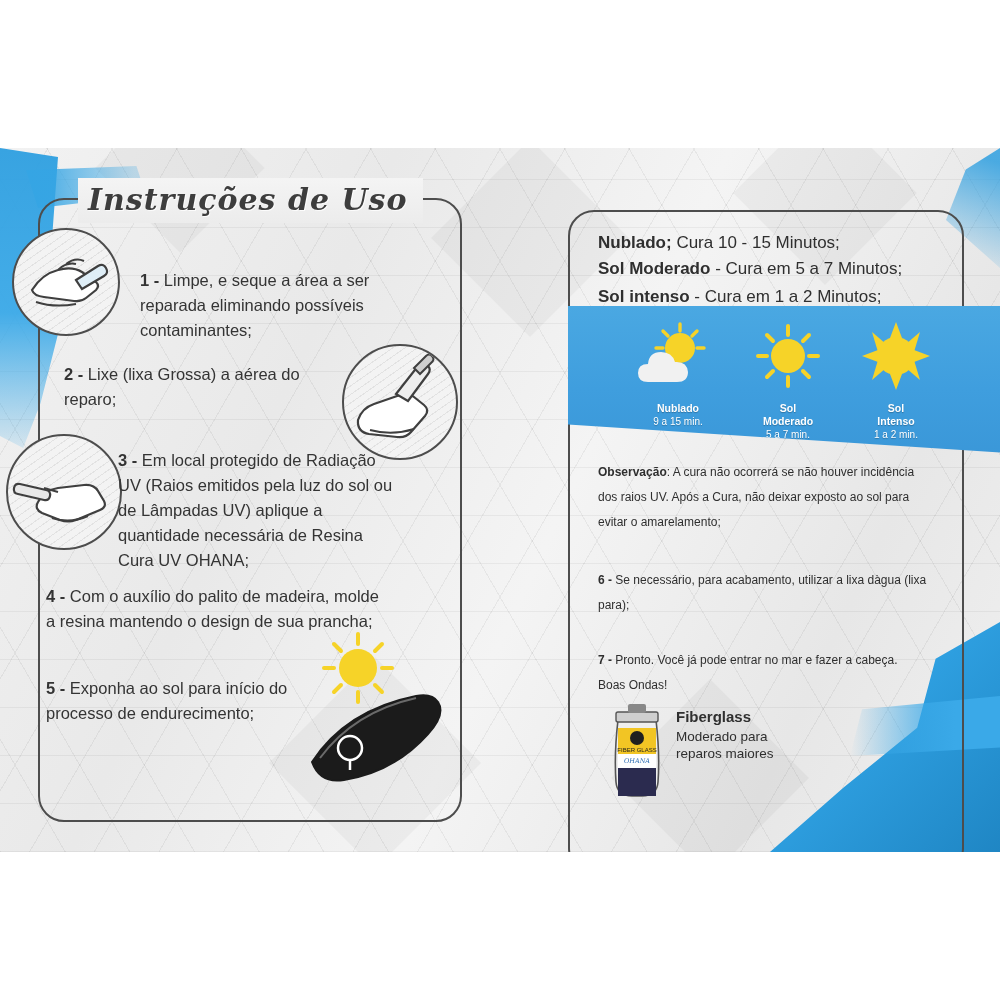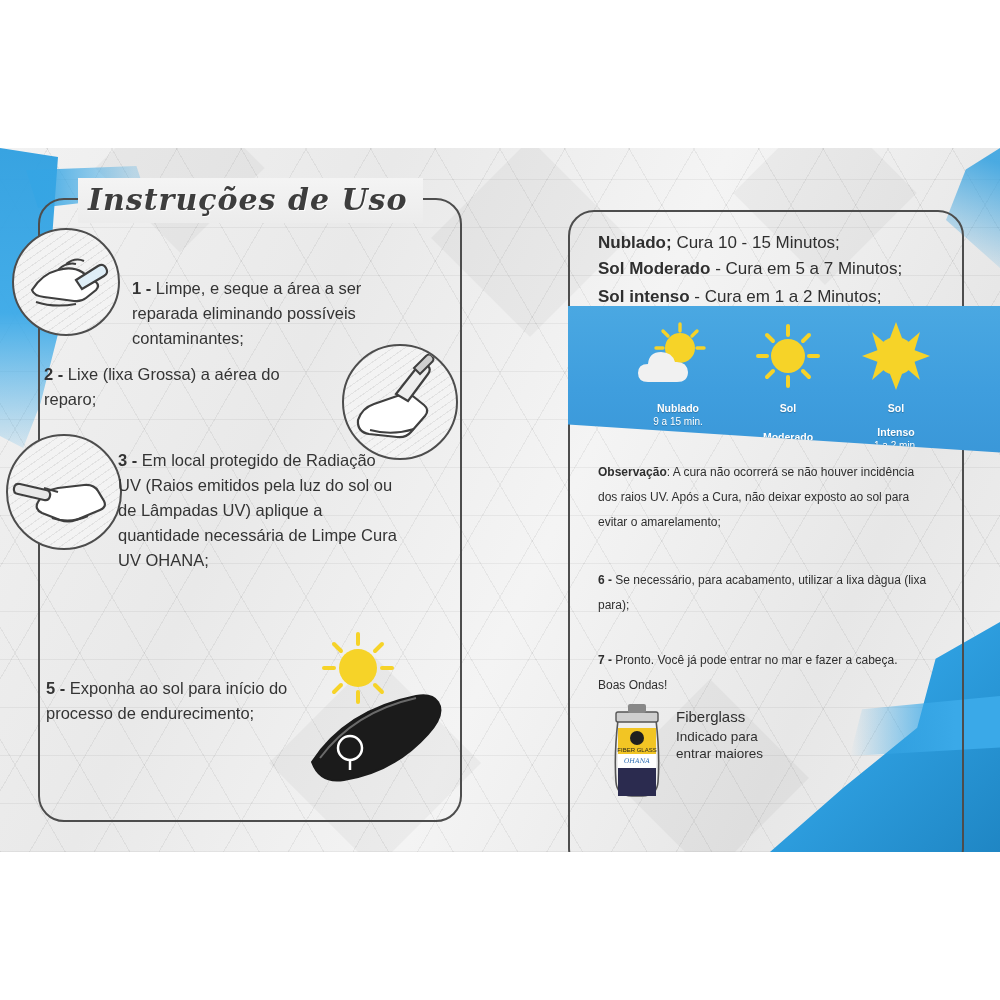--- a/index.html
+++ b/index.html
@@ -106,22 +106,22 @@
   
   .step {
     position: absolute;
     color: #343434;
     font-size: 16.5px;
     line-height: 25px;
     width: 270px;
   }
   .step b { font-weight: bold; }
 
-  #step1 { left: 132px; top: 120px; width: 250px; margin-top: 8px;}
-  #step2 { left: 44px;  top: 214px; width: 275px;}
+  #step1 { left: 140px; top: 120px; width: 250px;}
+  #step2 { left: 64px;  top: 214px; width: 275px;}
   #step3 { left: 118px; top: 300px; width: 280px;}
   #step4 { left: 46px;  top: 436px; width: 340px;}
   #step5 { left: 46px;  top: 528px; width: 250px;}
 
   
   .circ {
     position: absolute;
     border: 2.5px solid #4d4d4d;
     border-radius: 50%;
     background:
@@ -210,21 +210,21 @@
     position: absolute;
     width: 210px;
     height: 110px;
   }
   #prod-fiber { left: 598px; top: 560px; }
   #prod-bio   { left: 780px; top: 560px; }
   .product .pname {
     position: absolute;
     left: 78px; top: 0;
     font-size: 15px;
-    font-weight: normal;
+    font-weight: bold;
     color: #2f2f2f;
   }
   .product .pdesc {
     position: absolute;
     left: 78px; top: 20px;
     font-size: 13.5px;
     line-height: 17px;
     color: #2f2f2f;
     width: 120px;
   }
@@ -307,21 +307,25 @@
   <div class="step" id="step1">
     <b>1 -</b>
     <span>Limpe, e seque a área a ser reparada eliminando possíveis contaminantes;</span>
   </div>
   <div class="step" id="step2">
     <b>2 -</b>
     <span>Lixe (lixa Grossa) a aérea do reparo;</span>
   </div>
   <div class="step" id="step3">
     <b>3 -</b>
-    <span>Em local protegido de Radiação UV (Raios emitidos pela luz do sol ou de Lâmpadas UV) aplique a quantidade necessária de Limpe Cura UV OHANA;</span>
+    <span>Em local protegido de Radiação UV (Raios emitidos pela luz do sol ou de Lâmpadas UV) aplique a quantidade necessária de Resina Cura UV OHANA;</span>
+  </div>
+  <div class="step" id="step4">
+    <b>4 -</b>
+    <span>Com o auxílio do palito de madeira, molde a resina mantendo o design de sua prancha;</span>
   </div>
   <div class="step" id="step5">
     <b>5 -</b>
     <span>Exponha ao sol para início do processo de endurecimento;</span>
   </div>
 
   <div class="panel" id="panel-right"></div>
 
   <div class="cure-line" id="cure1">
     <b>Nublado;</b><span> Cura 10 - 15 Minutos;</span>
@@ -361,40 +365,40 @@
           <line x1="60" y1="55" x2="60" y2="64"></line>
           <line x1="30" y1="34" x2="39" y2="34"></line>
           <line x1="81" y1="34" x2="90" y2="34"></line>
           <line x1="39" y1="13" x2="45" y2="19"></line>
           <line x1="75" y1="49" x2="81" y2="55"></line>
           <line x1="81" y1="13" x2="75" y2="19"></line>
           <line x1="45" y1="49" x2="39" y2="55"></line>
         </g>
       </svg>
       <div class="wlabel">Sol</div>
-      <div class="wlabel" style="margin-top:16px">Moderado</div>
+      <div class="wlabel" style="margin-top:0">Moderado</div>
       <div class="wtime">5 a 7 min.</div>
     </div>
 
     <div class="wcol" id="wcol2">
       <svg width="120" height="72" viewBox="0 0 120 72">
         <g fill="#f6d328">
           <circle cx="60" cy="34" r="19"></circle>
           <polygon points="60,0 66,16 54,16"></polygon>
           <polygon points="60,68 66,52 54,52"></polygon>
           <polygon points="26,34 42,40 42,28"></polygon>
           <polygon points="94,34 78,40 78,28"></polygon>
           <polygon points="36,10 50,22 42,30"></polygon>
           <polygon points="84,58 70,46 78,38"></polygon>
           <polygon points="84,10 70,22 78,30"></polygon>
           <polygon points="36,58 50,46 42,38"></polygon>
         </g>
       </svg>
       <div class="wlabel">Sol</div>
-      <div class="wlabel" style="margin-top:11px">Intenso</div>
+      <div class="wlabel" style="margin-top:0">Intenso</div>
       <div class="wtime">1 a 2 min.</div>
     </div>
   </div>
 
   <div class="obs" id="obs">
     <b>Observação</b><span>: A cura não ocorrerá se não houver incidência dos raios UV. Após a Cura, não deixar exposto ao sol para evitar o amarelamento;</span>
   </div>
 
   <div class="obs" id="step6">
     <b>6 -</b>
@@ -412,17 +416,17 @@
       <rect x="12" y="10" width="42" height="10" rx="2" fill="#cfcfcf" stroke="#555" stroke-width="1.4"></rect>
       <rect x="24" y="2" width="18" height="9" rx="2" fill="#888"></rect>
       <rect x="14" y="26" width="38" height="26" fill="#f2c524"></rect>
       <circle cx="33" cy="36" r="7" fill="#1f1f1f"></circle>
       <rect x="14" y="52" width="38" height="14" fill="#ffffff"></rect>
       <rect x="14" y="66" width="38" height="28" fill="#2b2b4f"></rect>
       <text x="33" y="50" font-size="6" text-anchor="middle" fill="#1f1f1f" font-family="Liberation Sans, sans-serif">FIBER GLASS</text>
       <text x="33" y="61" font-size="6.5" text-anchor="middle" fill="#2f6fb5" font-family="DejaVu Serif, serif" font-style="italic">OHANA</text>
     </svg>
     <div class="pname">Fiberglass</div>
-    <div class="pdesc">Indicado para entrar maiores</div>
+    <div class="pdesc">Moderado para reparos maiores</div>
   </div>
 
 
 </div>
 
 </body></html>

